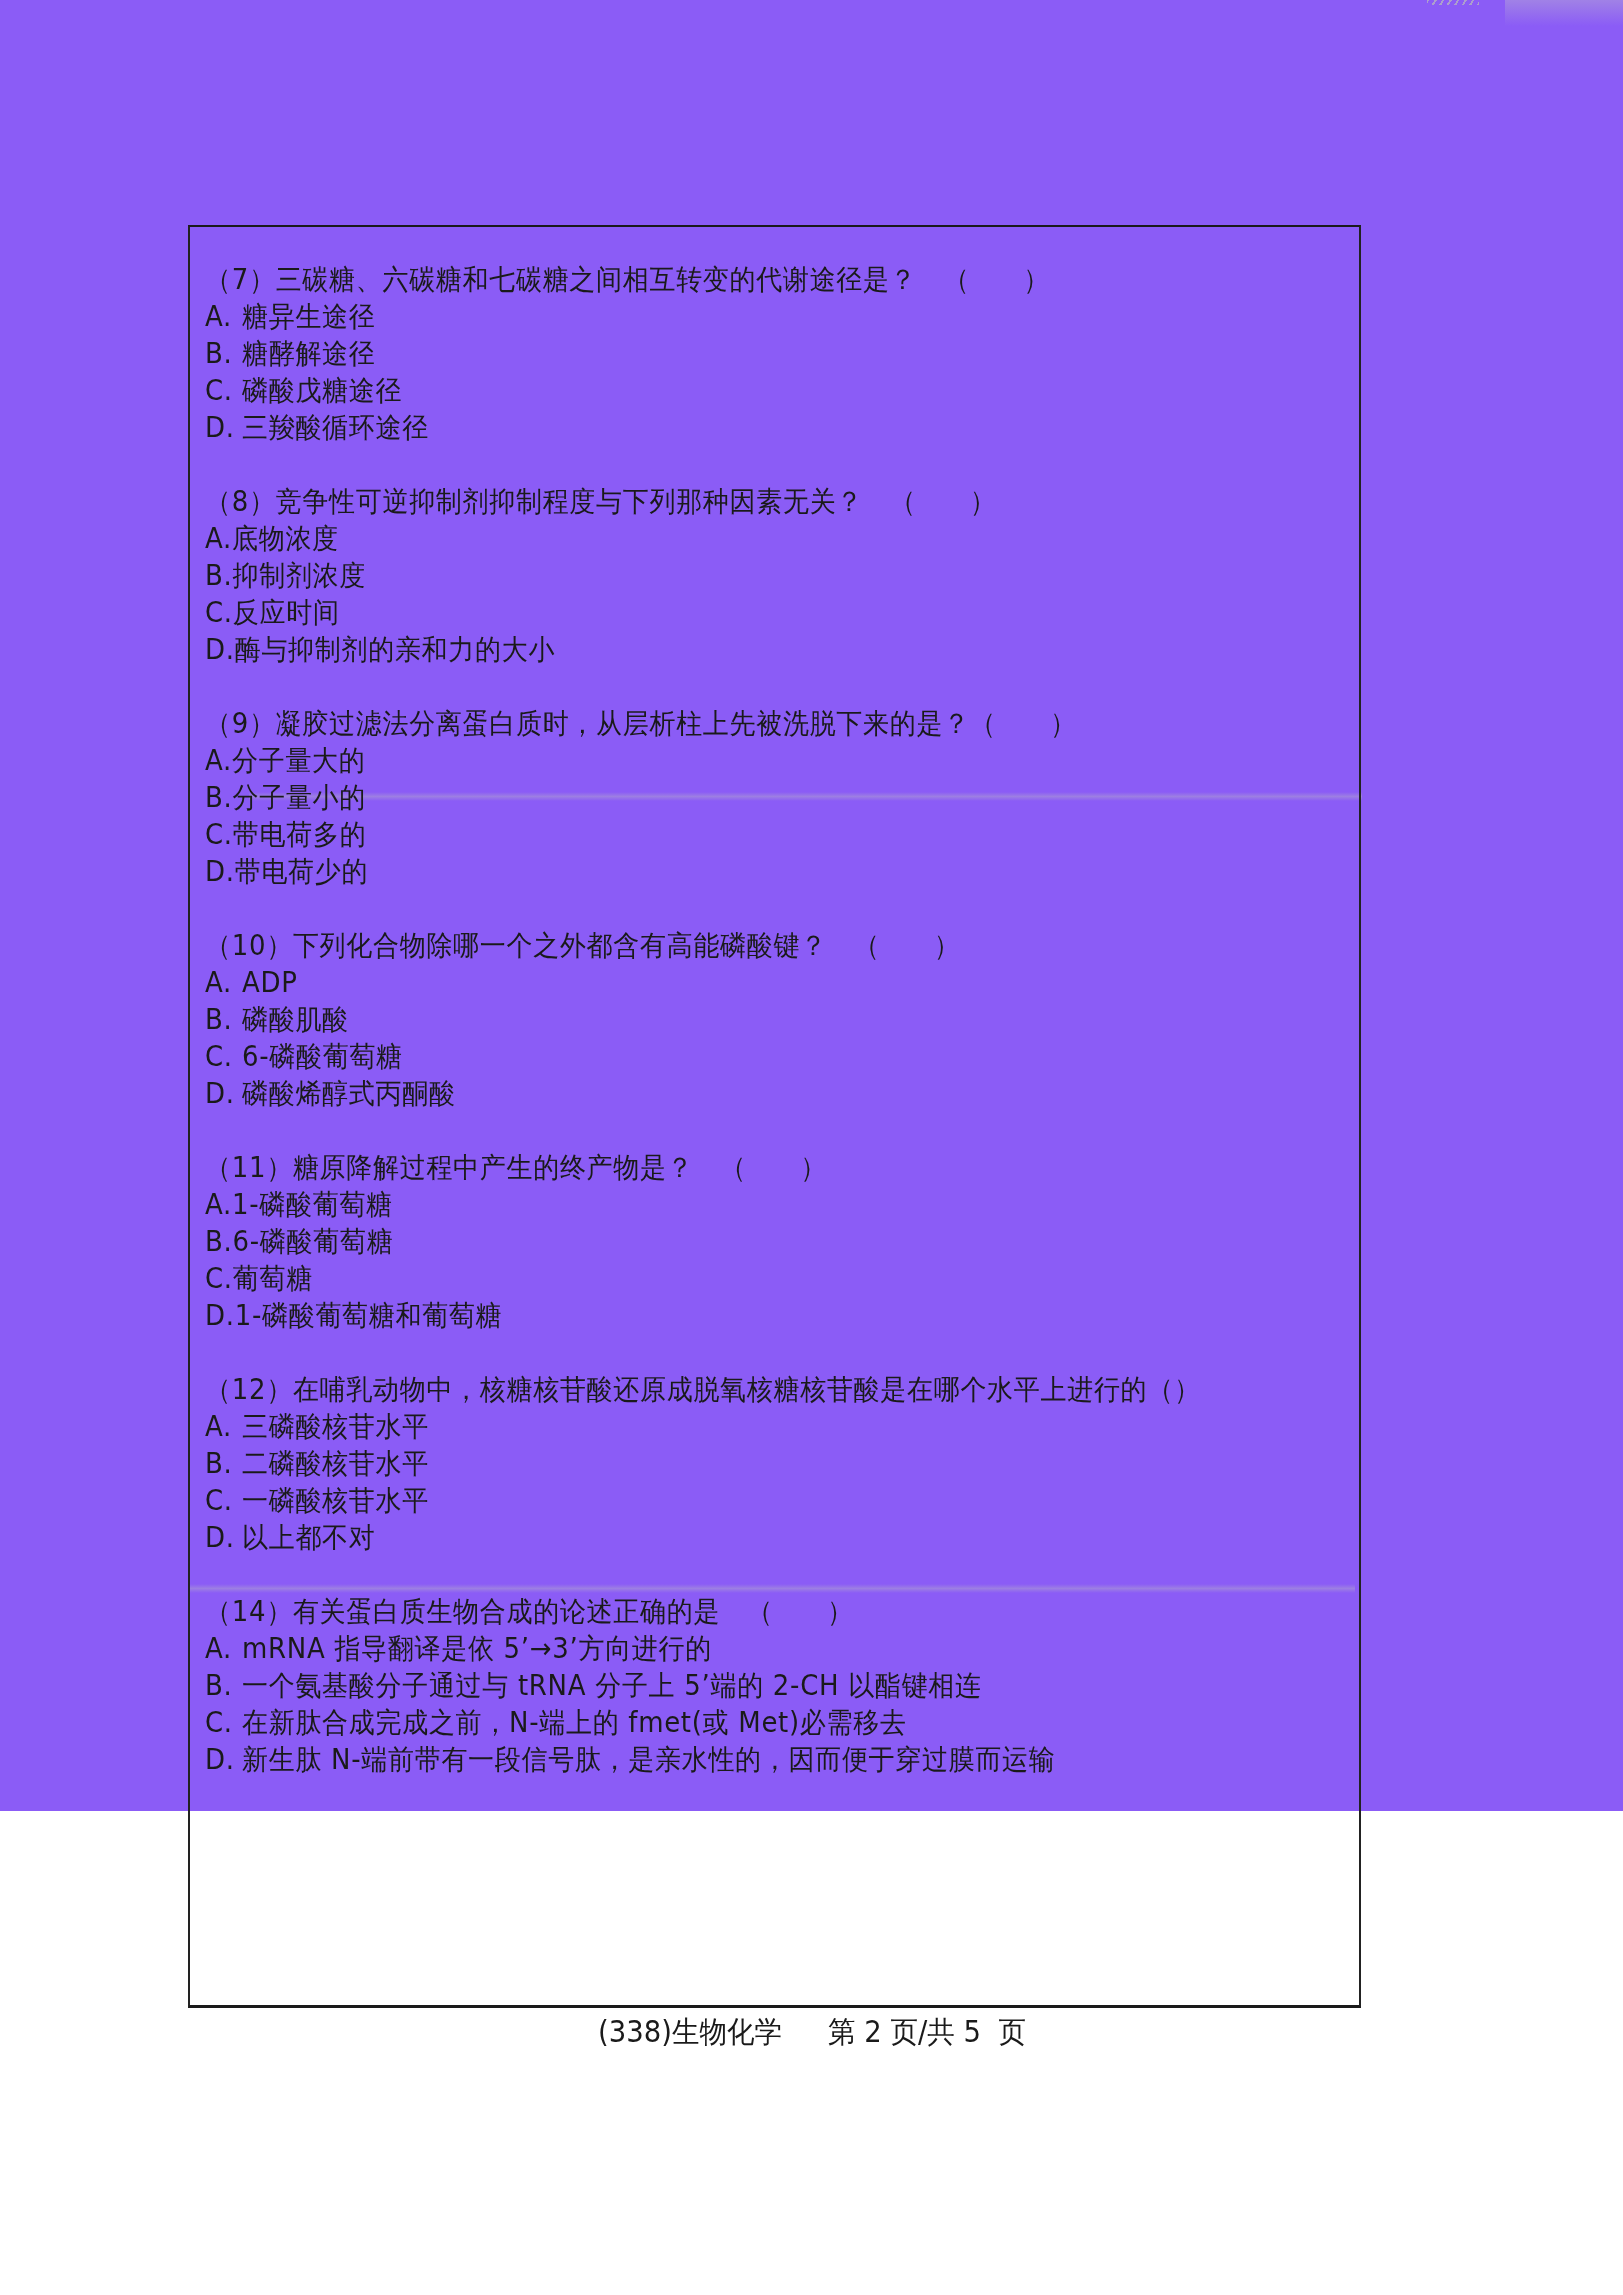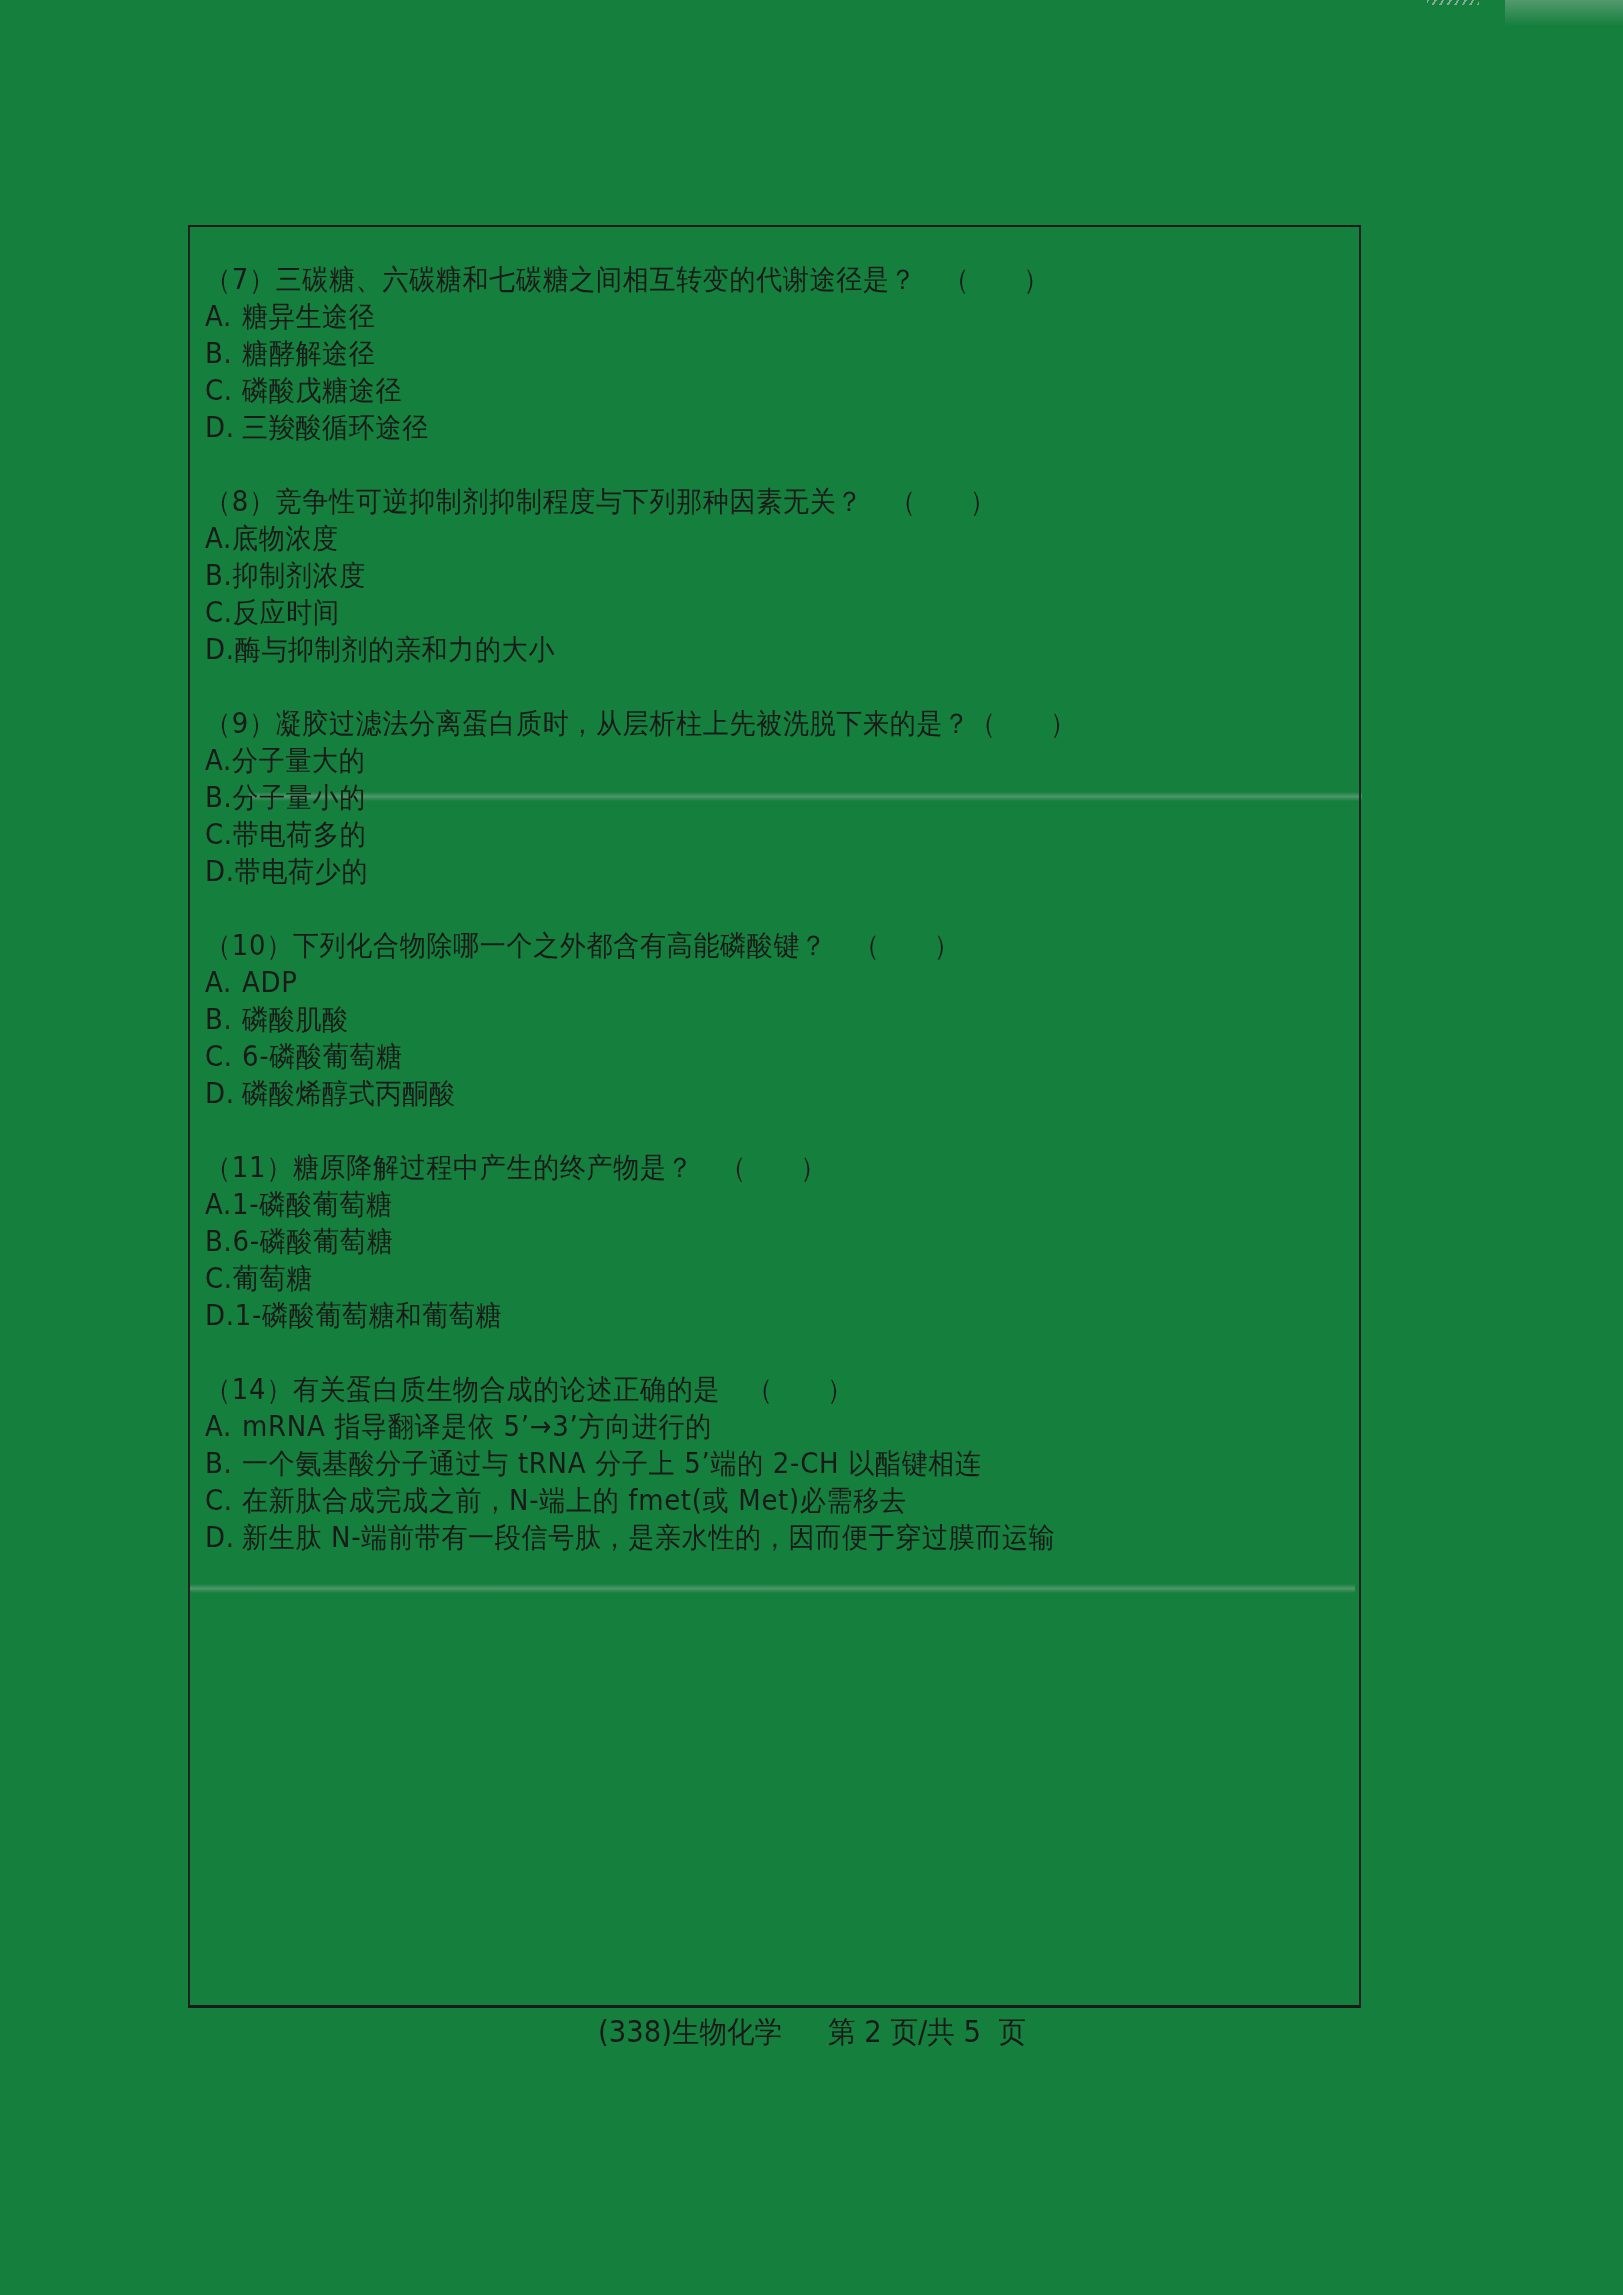--- a/index.html
+++ b/index.html
@@ -11,22 +11,22 @@
       width: 1624px;
       height: 2295px;
       position: relative;
       overflow: hidden;
       font-family: "DejaVu Sans", "Liberation Sans", sans-serif;
       color: #1a1a1a;
     }
     .page {
       position: absolute;
       left: 0; top: 0;
-      width: 1624px; height: 2295px;
-      background: #15803d;
+      width: 1624px; height: 1811px;
+      background: #8b5cf6;
     }
     .frame {
       position: absolute;
       left: 188px;
       top: 225px;
       width: 1173px;
       height: 1783px;
       border-top: 2.6px solid #1a1a1a;
       border-left: 2px solid #222;
       border-right: 2px solid #222;
@@ -149,20 +149,27 @@
     </div>
 
     <div class="question">
       <div class="q-stem">（11）糖原降解过程中产生的终产物是？　（　　）</div>
       <div class="q-option"><span class="opt-letter tight">A.</span><span>1-磷酸葡萄糖</span></div>
       <div class="q-option"><span class="opt-letter tight">B.</span><span>6-磷酸葡萄糖</span></div>
       <div class="q-option"><span class="opt-letter tight">C.</span><span>葡萄糖</span></div>
       <div class="q-option"><span class="opt-letter tight">D.</span><span>1-磷酸葡萄糖和葡萄糖</span></div>
     </div>
 
+    <div class="question">
+      <div class="q-stem">（12）在哺乳动物中，核糖核苷酸还原成脱氧核糖核苷酸是在哪个水平上进行的（）</div>
+      <div class="q-option"><span class="opt-letter">A.</span><span>三磷酸核苷水平</span></div>
+      <div class="q-option"><span class="opt-letter">B.</span><span>二磷酸核苷水平</span></div>
+      <div class="q-option"><span class="opt-letter">C.</span><span>一磷酸核苷水平</span></div>
+      <div class="q-option"><span class="opt-letter">D.</span><span>以上都不对</span></div>
+    </div>
 
 
     <div class="question" style="margin-bottom:16px">
       <div class="q-stem">（14）有关蛋白质生物合成的论述正确的是　（　　）</div>
       <div class="q-option"><span class="opt-letter">A.</span><span>mRNA 指导翻译是依 5’→3’方向进行的</span></div>
       <div class="q-option"><span class="opt-letter">B.</span><span>一个氨基酸分子通过与 tRNA 分子上 5’端的 2-CH 以酯键相连</span></div>
       <div class="q-option"><span class="opt-letter">C.</span><span>在新肽合成完成之前，N-端上的 fmet(或 Met)必需移去</span></div>
       <div class="q-option"><span class="opt-letter">D.</span><span>新生肽 N-端前带有一段信号肽，是亲水性的，因而便于穿过膜而运输</span></div>
     </div>
 

